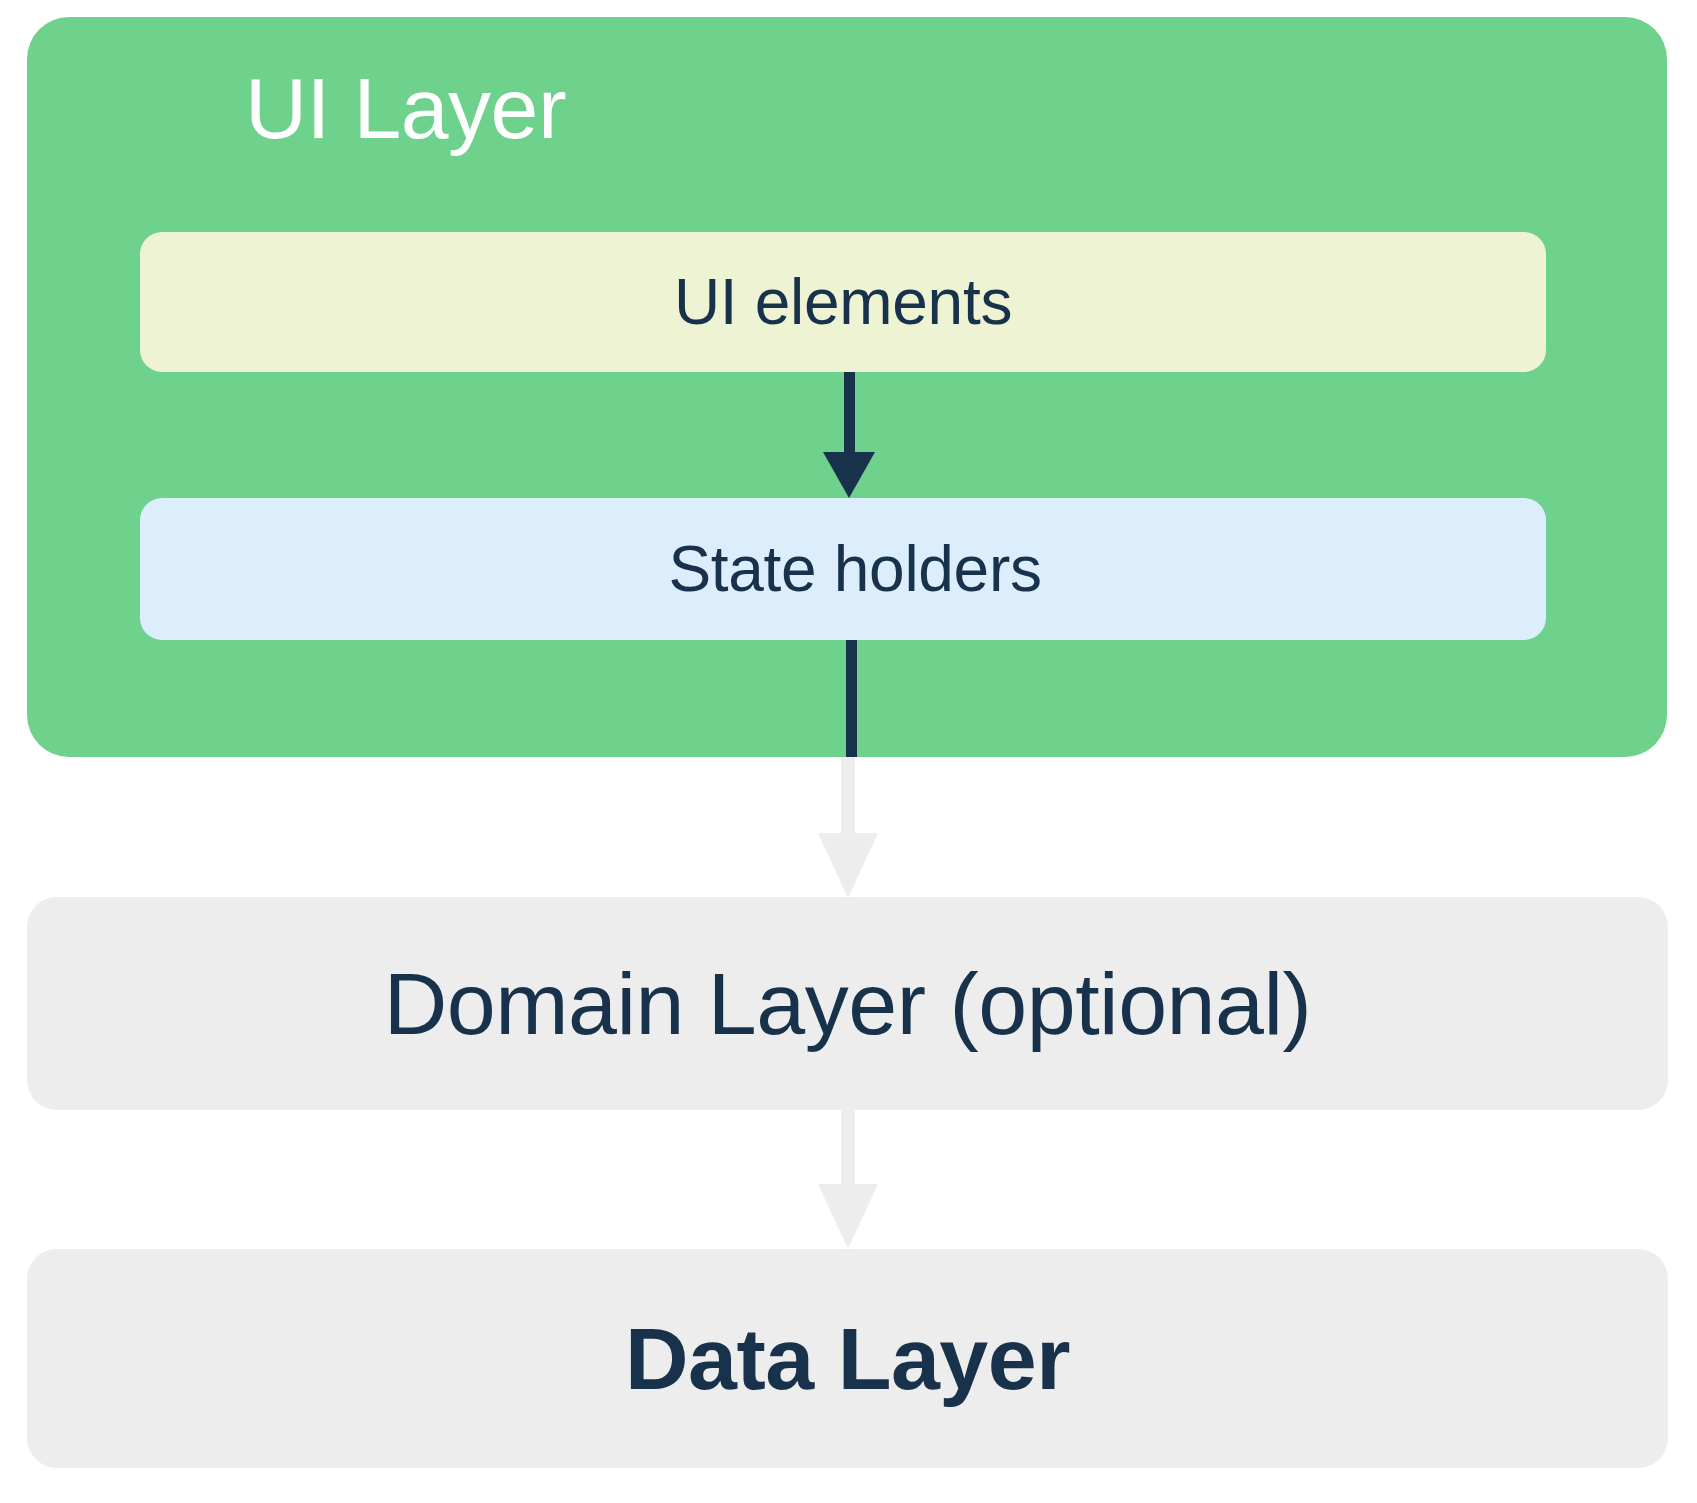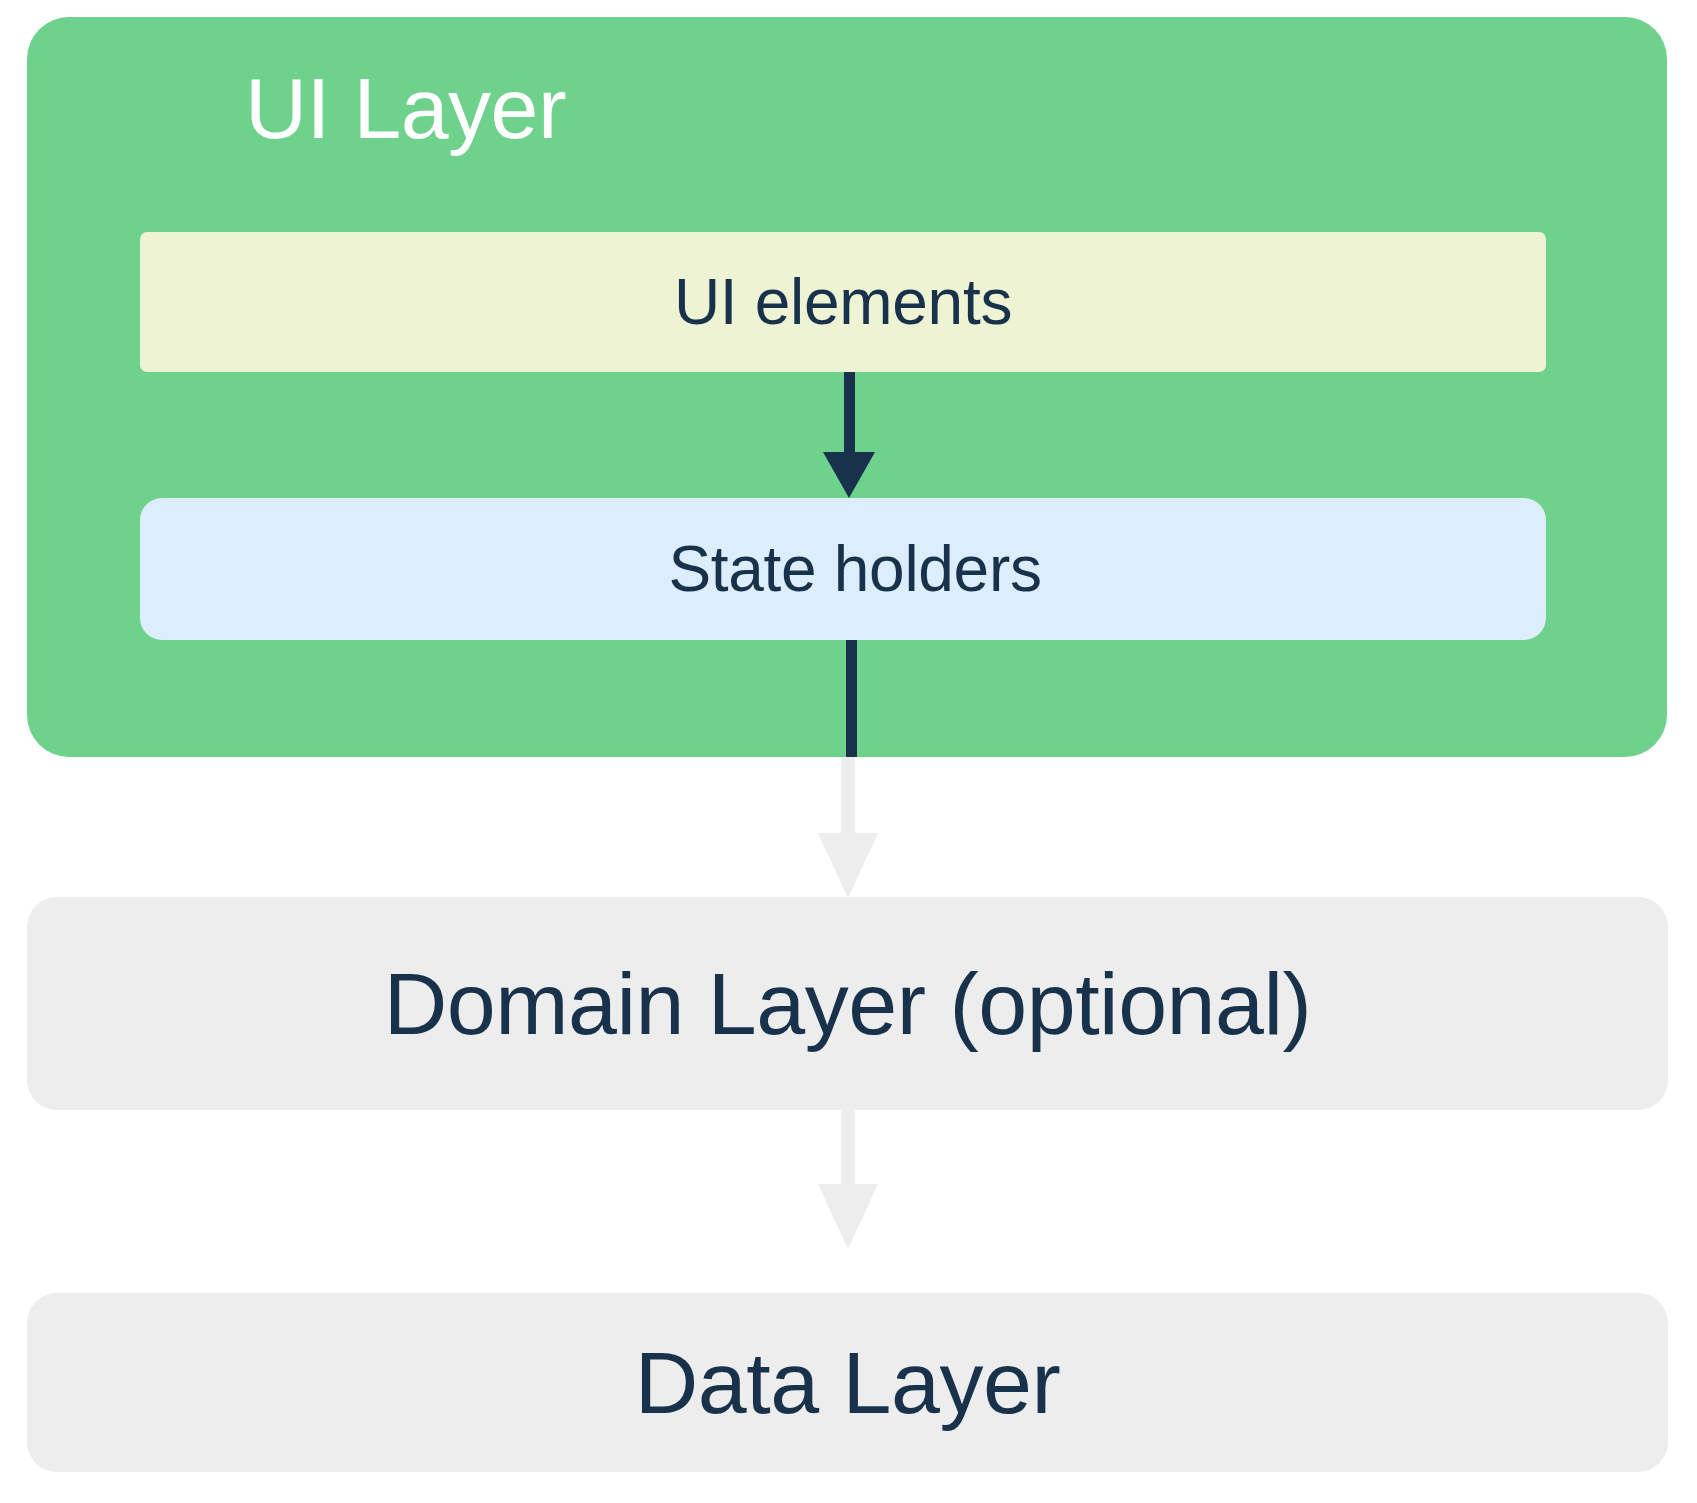--- a/index.html
+++ b/index.html
@@ -56,21 +56,20 @@
     font-size: 64px;
     line-height: 1;
     color: #17324A;
     white-space: nowrap;
     letter-spacing: -0.3px;
   }
   .box-ui-elements {
     top: 215px;
     height: 140px;
     background: #EEF3D3;
-    border-radius: 7px;
   }
   .box-state-holders {
     top: 481px;
     height: 142px;
     background: #DCEDFB;
     padding-left: 24px;
   }
 
   
   .arrow-dark {
@@ -112,21 +111,21 @@
     box-sizing: border-box;
   }
   .layer-box .layer-label {
     font-size: 88px;
     line-height: 1;
     color: #17324A;
     white-space: nowrap;
     letter-spacing: -0.5px;
   }
   .box-domain-layer { top: 897px;  height: 213px; }
-  .box-data-layer   { top: 1293px; height: 179px; }
+  .box-data-layer   { top: 1249px; height: 219px; font-weight: bold; }
 </style>
 </head>
 <body>
 
 <div id="diagram">
 
   <div class="ui-layer-container">
 
     <div class="ui-layer-title">UI Layer</div>
 

